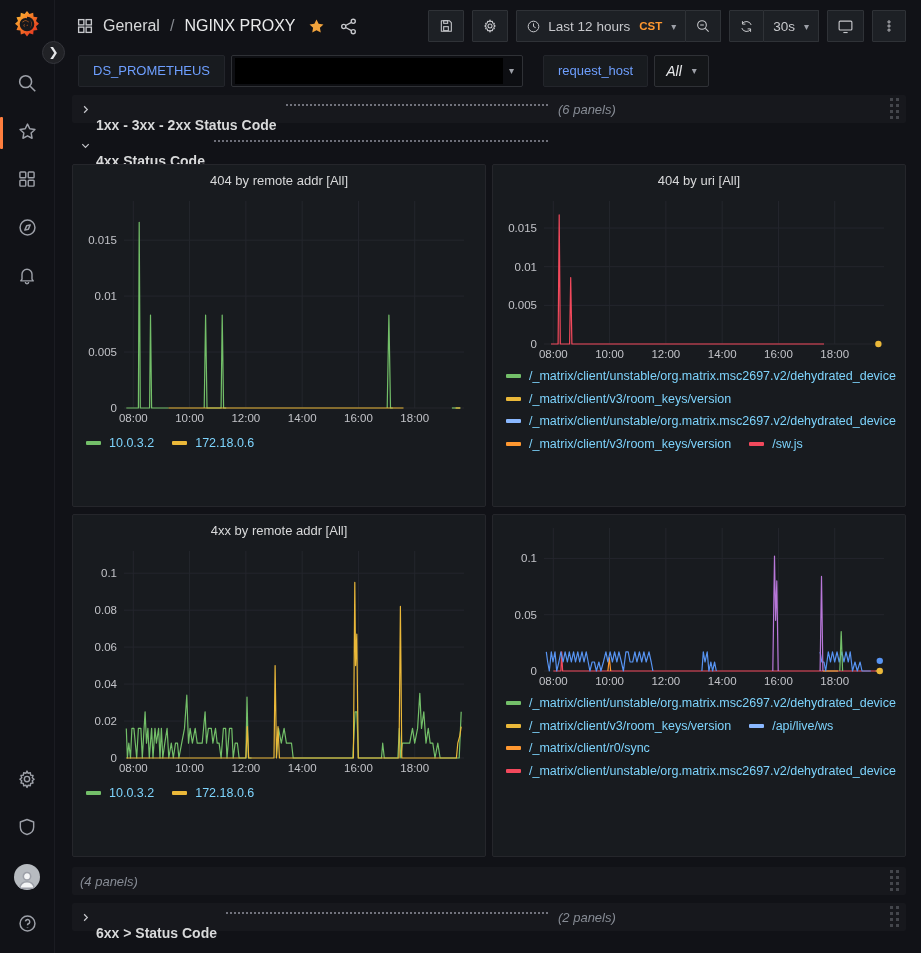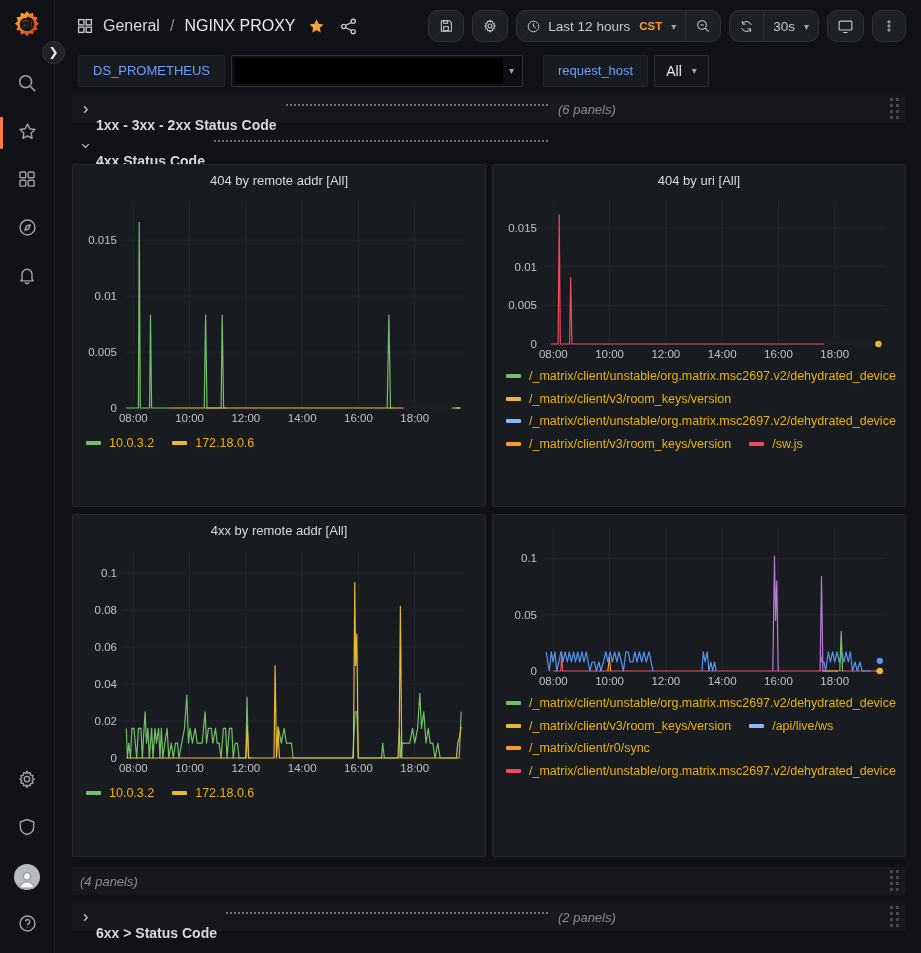--- a/index.html
+++ b/index.html
@@ -22,38 +22,38 @@
   
   .main { flex:1; display:flex; flex-direction:column; min-width:0; }
 
   
   .header { height:52px; flex:0 0 52px; display:flex; align-items:center; padding:0 15px 0 21px; }
   .crumb { display:flex; align-items:center; gap:9px; font-size:16px; color:#D8D9DA; }
   .crumb .sep { color:#85888F; margin:0 1px; }
   .crumb .dash-title { color:#E9EAEB; font-weight:500; }
   .icon-btn { background:none; border:none; cursor:pointer; display:flex; align-items:center; padding:0 2px; }
   .toolbar { margin-left:auto; display:flex; align-items:center; gap:8px; }
-  .tb { height:32px; background:#1D2025; border:1px solid #2F3237; border-radius:10px; color:#C7C8CC;
+  .tb { height:32px; background:#1D2025; border:1px solid #2F3237; border-radius:1px; color:#C7C8CC;
         display:flex; align-items:center; gap:7px; padding:0 9px; font-size:13.5px; cursor:pointer; }
   .tb svg { stroke:#C7C8CC; fill:none; stroke-width:1.6; }
   .tb-group { display:flex; }
   .tb-group .tb:first-child { border-top-right-radius:0; border-bottom-right-radius:0; }
   .tb-group .tb:last-child { border-left:none; border-top-left-radius:0; border-bottom-left-radius:0; }
   .tz { color:#FF9830; font-weight:700; font-size:11.5px; margin-left:2px; }
   .caret { color:#9DA0A8; font-size:10px; margin-left:2px; }
 
   
   .submenu { height:43px; flex:0 0 43px; display:flex; align-items:center; gap:6px; padding:0 15px 6px 23px; }
   .var-label { height:32px; display:flex; align-items:center; padding:0 14px; background:#181B1F;
                border:1px solid #23252B; border-radius:2px; color:#6E9FFF; font-size:13px; font-weight:500; cursor:pointer; }
   .var-value { height:32px; width:292px; background:#0D0E12; border:1px solid #2F3136; border-radius:2px;
                display:flex; align-items:center; cursor:pointer; margin-right:14px; }
   .redacted { flex:1; height:26px; margin:0 4px 0 3px; background:#000; }
   .var-all { height:32px; display:flex; align-items:center; gap:8px; padding:0 11px; background:#141619;
-             border:1px solid #2F3136; border-radius:2px; color:#E8E9EB; font-size:14px; cursor:pointer; }
+             border:1px solid #2F3136; border-radius:2px; color:#E8E9EB; font-size:14px; cursor:pointer;font-style:italic; }
 
   
   .dash { flex:1; padding:0 15px 0 17px; overflow:hidden; }
   .row-header { height:28px; display:flex; align-items:center; padding:0 6px 0 8px; margin-bottom:8px; cursor:pointer; }
   .row-header.boxed { background:#17181D; border-radius:2px; }
   .row-left { display:flex; align-items:center; flex:0 0 478px; min-width:0; }
   .row-chevron { width:16px; color:#C7C8CC; font-size:12px; display:flex; }
   .row-title { font-size:14px; font-weight:700; color:#D8D9DA; white-space:nowrap;margin-top:32px; }
   .dots-fill { flex:1; border-bottom:2px dotted rgba(204,204,220,0.5); margin:0 10px 8px 9px; }
   .panel-count { font-style:italic; color:#868B94; font-size:13px; white-space:nowrap; }
@@ -63,21 +63,21 @@
   .grid2 { display:grid; grid-template-columns:1fr 1fr; gap:7px 6px; margin:1px 0 10px 0; }
   .panel { background:#181B1F; border:1px solid #25262B; border-radius:2px; height:343px;
            display:flex; flex-direction:column; padding:5px 9px 2px 9px; overflow:hidden; }
   .panel-title { text-align:center; font-size:13px; font-weight:500; color:#D8D9DA; height:23px; line-height:21px; cursor:pointer; white-space:nowrap; }
   .chart-host { width:100%; }
   .chart-tall { height:234px; }
   .chart-short { height:170px; }
   .legend { overflow:hidden; }
   .legend-inline { display:flex; flex-wrap:wrap; column-gap:18px; padding:4px 0 0 4px; height:28px; }
   .legend-list { display:flex; flex-wrap:wrap; column-gap:18px; padding:2px 0 0 4px; max-height:92px; align-content:flex-start; }
-  .lg-item { display:flex; align-items:center; gap:8px; font-size:12.5px; color:#eab308; white-space:nowrap; line-height:22.5px; cursor:pointer; }
+  .lg-item { display:flex; align-items:center; gap:8px; font-size:12.5px; color:#7dd3fc; white-space:nowrap; line-height:22.5px; cursor:pointer; }
   .lg-swatch { width:15px; height:4px; border-radius:1px; flex:0 0 15px; }
 
   .spacer-bottom { height:80px; }
 </style>
 </head>
 <body>
 
 <nav class="sidebar">
   <div class="logo">
     <svg viewBox="0 0 32 32" width="30" height="30">

